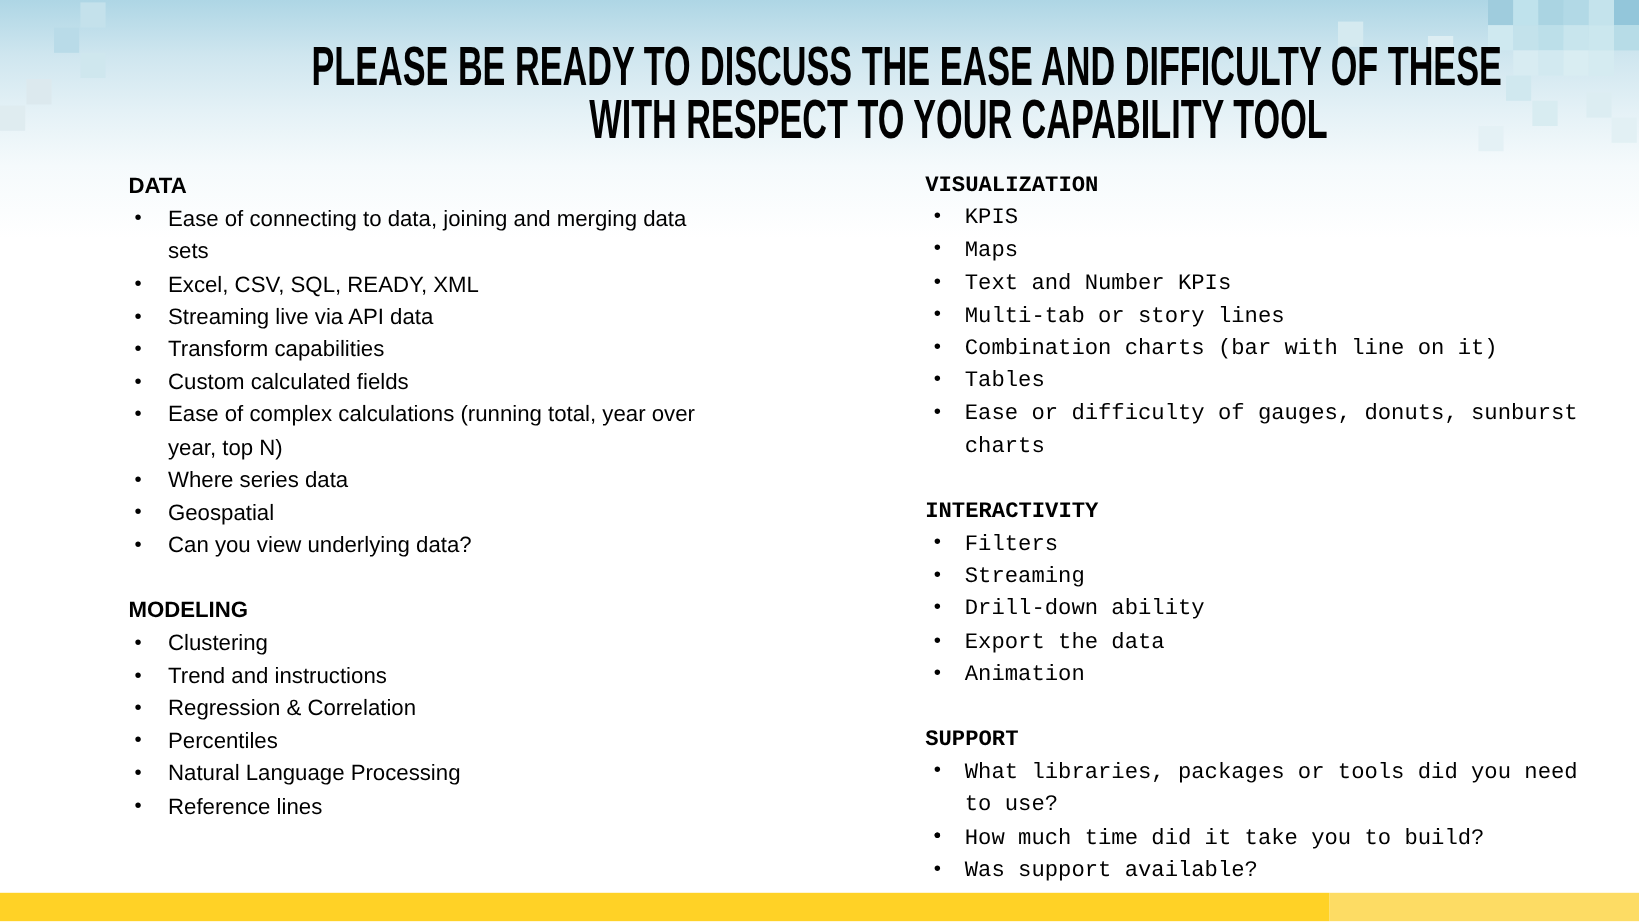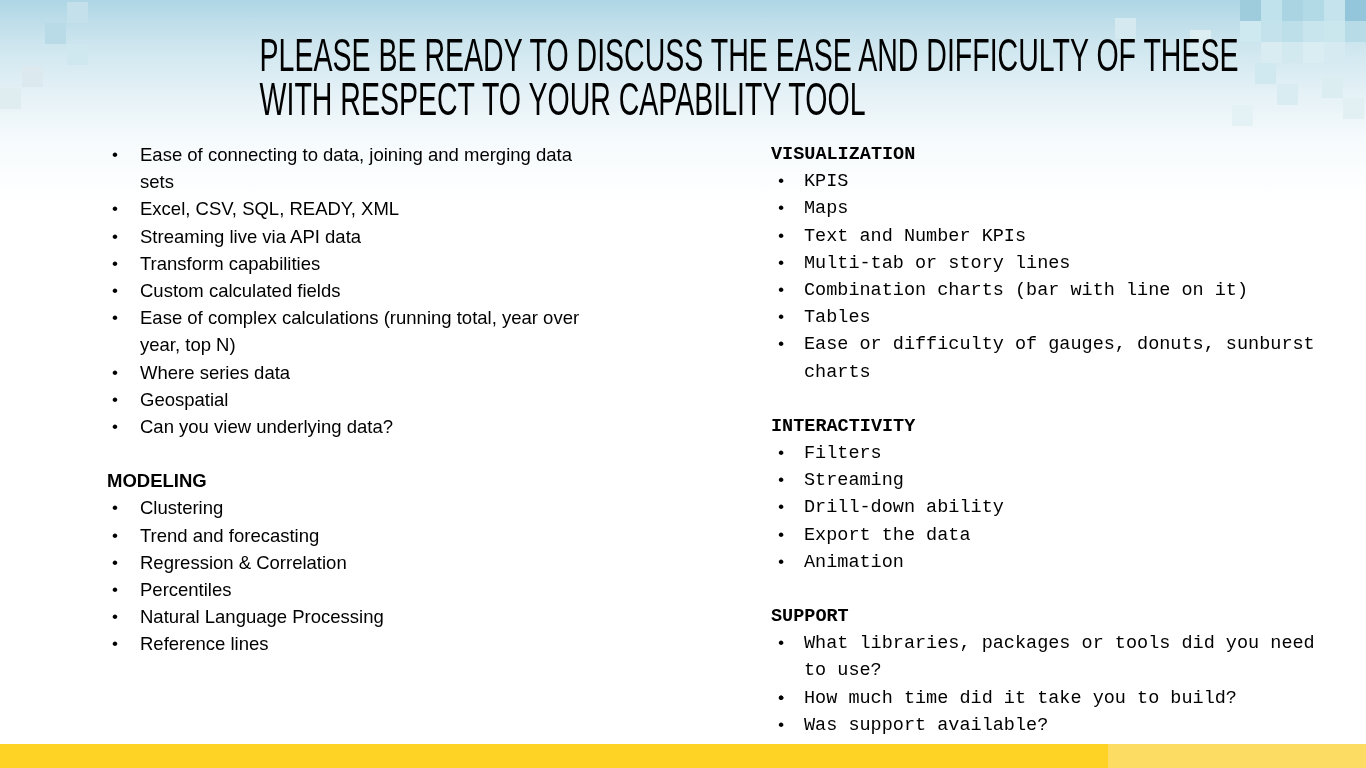--- a/index.html
+++ b/index.html
@@ -14,22 +14,22 @@
       linear-gradient(180deg, #aed6e5 0%, #cfe6ef 6%, #e4f1f6 12%, #f5fafc 18%, #ffffff 26%, #ffffff 100%);
   }
 
   
   .px { position: absolute; width: 21px; height: 21px; }
 
   
   .title {
     position: absolute;
     top: 33px; left: 0; right: 0;
-    text-align: left;
-    font-weight: normal;
+    text-align: right;
+    font-weight: bold;
     font-size: 46px;
     line-height: 44px;
     color: #010101;
   }
   .title-line {
     display: block;
     white-space: nowrap;
     transform: scaleX(0.62);
   }
 
@@ -94,37 +94,38 @@
   <div class="px" style="left:1343px; top:98px; background:#e2f0f4;"></div>
   <div class="px" style="left:1232px; top:105px;background:#e4f1f5;"></div>
 
   <div class="title">
     <span class="title-line">PLEASE BE READY TO DISCUSS THE EASE AND DIFFICULTY OF THESE</span>
     <span class="title-line">WITH RESPECT TO YOUR CAPABILITY TOOL</span>
   </div>
 
   <div class="col col-left">
       <div class="section">
+        <div class="section-header">DATA</div>
         <ul>
           <li><span class="bullet-glyph">•</span><span>Ease of connecting to data, joining and merging data sets</span></li>
           <li><span class="bullet-glyph">•</span><span>Excel, CSV, SQL, READY, XML</span></li>
           <li><span class="bullet-glyph">•</span><span>Streaming live via API data</span></li>
           <li><span class="bullet-glyph">•</span><span>Transform capabilities</span></li>
           <li><span class="bullet-glyph">•</span><span>Custom calculated fields</span></li>
           <li><span class="bullet-glyph">•</span><span>Ease of complex calculations (running total, year over year, top N)</span></li>
           <li><span class="bullet-glyph">•</span><span>Where series data</span></li>
           <li><span class="bullet-glyph">•</span><span>Geospatial</span></li>
           <li><span class="bullet-glyph">•</span><span>Can you view underlying data?</span></li>
         </ul>
       </div>
       <div class="section">
         <div class="section-header">MODELING</div>
         <ul>
           <li><span class="bullet-glyph">•</span><span>Clustering</span></li>
-          <li><span class="bullet-glyph">•</span><span>Trend and forecasting</span></li>
+          <li><span class="bullet-glyph">•</span><span>Trend and instructions</span></li>
           <li><span class="bullet-glyph">•</span><span>Regression &amp; Correlation</span></li>
           <li><span class="bullet-glyph">•</span><span>Percentiles</span></li>
           <li><span class="bullet-glyph">•</span><span>Natural Language Processing</span></li>
           <li><span class="bullet-glyph">•</span><span>Reference lines</span></li>
         </ul>
       </div>
     </div>
   <div class="col col-right">
       <div class="section">
         <div class="section-header">VISUALIZATION</div>

